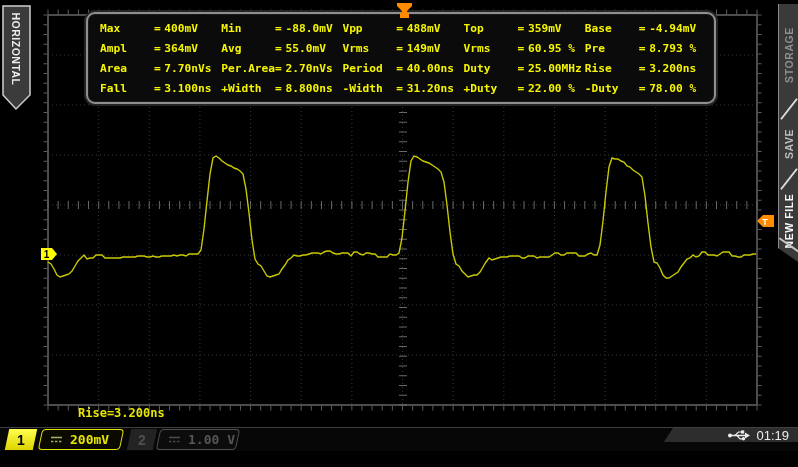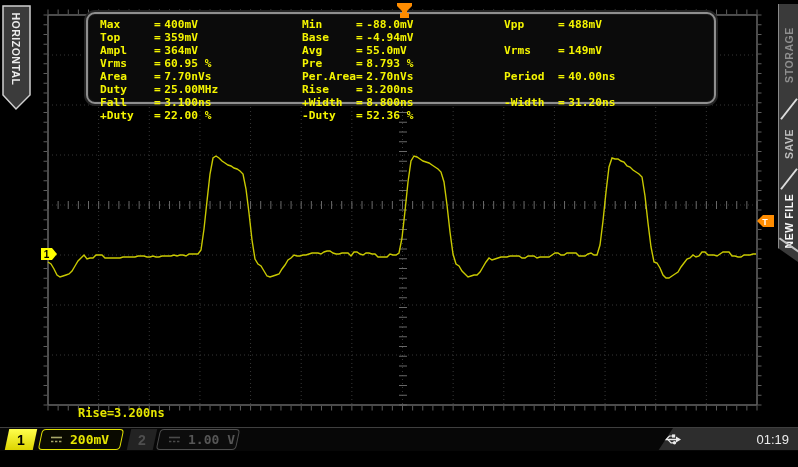--- a/index.html
+++ b/index.html
@@ -7,21 +7,21 @@
           font-family:"Liberation Sans",sans-serif;}
   svg{display:block;}
   #scope-svg{position:absolute;left:0;top:0;z-index:1;}
 
   
   .meas-panel{position:absolute;left:86px;top:12px;width:630px;height:92px;z-index:3;
     background:#0b0b0b;border:2px solid #8f8f8f;border-radius:9px;
     box-shadow:0 0 0 2px #242424, inset 0 0 0 1px #1a1a1a;
     box-sizing:border-box;display:grid;grid-template-rows:repeat(4,1fr);
     padding:4px 8px 3px 12px;}
-  .meas-row{display:grid;grid-template-columns:repeat(3,1fr);align-items:center;}
+  .meas-row{display:grid;grid-template-columns:repeat(5,1fr);align-items:center;}
   .meas-cell{white-space:pre;font-family:"DejaVu Sans Mono",monospace;font-size:11.2px;
     font-weight:bold;color:#f5f500;display:flex;}
   .meas-cell .mlabel{display:inline-block;min-width:8ch;}
   .meas-cell .meq{display:inline-block;margin-right:0.55ch;}
 
   
   .h-tab{position:absolute;left:2px;top:5px;width:30px;height:106px;z-index:4;cursor:pointer;}
   .h-tab .vtext{position:absolute;left:0;top:0;width:28px;height:88px;}
   .h-tab .vtext span{position:absolute;left:50%;top:50%;transform:translate(-50%,-50%) rotate(90deg);
     white-space:nowrap;color:#ececec;font-size:10.5px;font-weight:bold;letter-spacing:0.5px;}
@@ -57,23 +57,23 @@
   .ch1-num{left:7px;width:28px;background:linear-gradient(#ffff4d,#ddd400);color:#000;}
   .ch2-num{left:129px;width:26px;background:#232323;color:#4f4f4f;}
   .ch-box{position:absolute;top:1px;height:21px;transform:skewX(-12deg);border-radius:4px;
     box-sizing:border-box;display:flex;align-items:center;padding-left:9px;cursor:pointer;}
   .ch-box .inner{transform:skewX(12deg);display:flex;align-items:center;gap:7px;}
   .ch1-box{left:40px;width:82px;border:1.5px solid #e3e300;background:#0a0a00;}
   .ch1-box .chval{color:#e6e600;}
   .ch2-box{left:158px;width:80px;border:1.5px solid #4e4e4e;background:#0c0c0c;}
   .ch2-box .chval{color:#565656;}
   .chval{font-family:"DejaVu Sans Mono",monospace;font-size:13px;font-weight:bold;}
-  .bar-right{position:absolute;right:0;top:0;height:22px;width:140px;background:#2d2d2d;
+  .bar-right{position:absolute;right:0;top:0;height:14px;width:140px;background:#2d2d2d;
     clip-path:polygon(15px 0,140px 0,140px 23px,0 23px);
-    display:flex;align-items:center;justify-content:space-between;gap:5px;padding-right:9px;
+    display:flex;align-items:center;justify-content:flex-end;gap:5px;padding-right:9px;
     box-sizing:border-box;}
   .time{color:#ececec;font-size:13px;}
 </style>
 </head>
 <body>
 
 <div class="screen">
 
   <svg id="scope-svg" width="798" height="467">
     <g id="grid-lines">
@@ -460,21 +460,21 @@
         <div class="meas-cell"><span class="mlabel">Per.Area</span><span class="meq">=</span><span class="mval">2.70nVs</span></div>
         <div class="meas-cell"><span class="mlabel">Period</span><span class="meq">=</span><span class="mval">40.00ns</span></div>
         <div class="meas-cell"><span class="mlabel">Duty</span><span class="meq">=</span><span class="mval">25.00MHz</span></div>
         <div class="meas-cell"><span class="mlabel">Rise</span><span class="meq">=</span><span class="mval">3.200ns</span></div>
       </div>
       <div class="meas-row">
         <div class="meas-cell"><span class="mlabel">Fall</span><span class="meq">=</span><span class="mval">3.100ns</span></div>
         <div class="meas-cell"><span class="mlabel">+Width</span><span class="meq">=</span><span class="mval">8.800ns</span></div>
         <div class="meas-cell"><span class="mlabel">-Width</span><span class="meq">=</span><span class="mval">31.20ns</span></div>
         <div class="meas-cell"><span class="mlabel">+Duty</span><span class="meq">=</span><span class="mval">22.00 %</span></div>
-        <div class="meas-cell"><span class="mlabel">-Duty</span><span class="meq">=</span><span class="mval">52.36 %</span></div>
+        <div class="meas-cell"><span class="mlabel">-Duty</span><span class="meq">=</span><span class="mval">78.00 %</span></div>
       </div>
     </div>
 
   <div class="h-tab">
     <svg width="30" height="106">
       <polygon points="1,1 28,1 28,90 14,104 1,90" fill="#3b3b3b" stroke="#cfcfcf" stroke-width="1.5"></polygon>
     </svg>
     <div class="vtext">
         <span>HORIZONTAL</span>
       </div>

